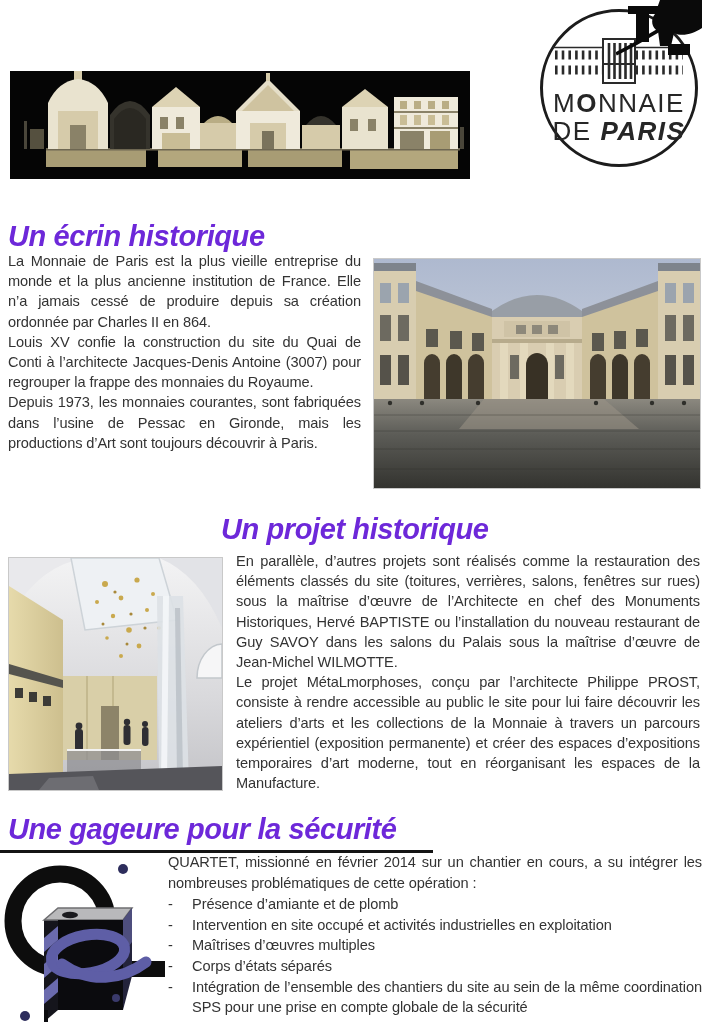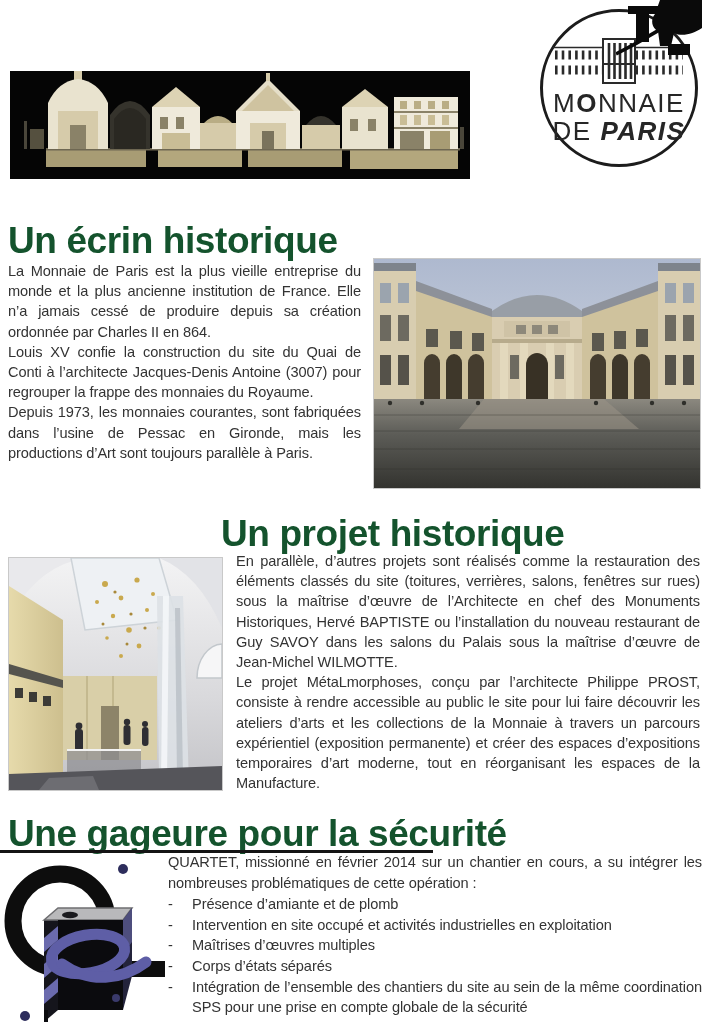--- a/index.html
+++ b/index.html
@@ -2,22 +2,22 @@
 <html lang="fr"><head>
 <meta charset="utf-8">
 <style>
   html,body{margin:0;padding:0;background:#ffffff;}
   .page{
     position:relative;width:702px;height:1028px;background:#ffffff;overflow:hidden;
     font-family:"Liberation Sans","DejaVu Sans",sans-serif;color:#2f2f2f;
   }
   
   .h-title{
-    position:absolute;font-weight:700;font-size:37px;
-    color:#14532d;letter-spacing:-0.4px;white-space:nowrap;
+    position:absolute;font-weight:700;font-style:italic;font-size:29px;
+    color:#6d28d9;letter-spacing:-0.4px;white-space:nowrap;
   }
   
   .body-col{position:absolute;font-size:14.6px;line-height:20.2px;letter-spacing:-0.1px;color:#333333;}
   .body-col p{margin:0;text-align:justify;}
   
   .figure{position:absolute;}
   .figure svg{display:block;}
   .bordered{border:1px solid #c9c9c9;}
   
   .logo-circle{
@@ -131,24 +131,24 @@
       <path d="M0,54 Q40,34 86,2" stroke="#0a0a0a" stroke-width="3.5" fill="none"></path>
       <rect x="12" y="6" width="30" height="8" fill="#0a0a0a"></rect>
       <rect x="20" y="10" width="13" height="32" fill="#0a0a0a"></rect>
       <path d="M44,0 h42 v28 c-9,6 -20,9 -28,5 l-3,13 h-11 l-2,-15 c-6,-3 -8,-11 -3,-17 z" fill="#0a0a0a"></path>
       <rect x="52" y="44" width="22" height="11" fill="#0a0a0a"></rect>
     </svg>
   </div>
 
   <div class="h-title" style="left:8px;top:220px;">Un écrin historique</div>
 
-  <div class="body-col" style="left:8px;top:261px;width:353px;">
+  <div class="body-col" style="left:8px;top:251px;width:353px;">
     <p>La Monnaie de Paris est la plus vieille entreprise du monde et la plus ancienne institution de France. Elle n’a jamais cessé de produire depuis sa création ordonnée par Charles II  en 864.</p>
     <p>Louis XV confie la construction du site du Quai de Conti à l’architecte Jacques-Denis Antoine (3007) pour regrouper la frappe des monnaies du Royaume.</p>
-    <p>Depuis 1973, les monnaies courantes, sont fabriquées dans l’usine de Pessac en Gironde, mais les productions d’Art sont toujours parallèle à Paris.</p>
+    <p>Depuis 1973, les monnaies courantes, sont fabriquées dans l’usine de Pessac en Gironde, mais les productions d’Art sont toujours découvrir à Paris.</p>
   </div>
 
   <div class="figure bordered" style="left:373px;top:258px;">
     <svg width="326" height="229" viewBox="0 0 326 229">
       <defs>
         <linearGradient id="sky" x1="0" y1="0" x2="0" y2="1">
           <stop offset="0" stop-color="#aeb9cf"></stop>
             <stop offset="1" stop-color="#dde1e7"></stop>
         </linearGradient>
         <linearGradient id="ground" x1="0" y1="0" x2="0" y2="1">

